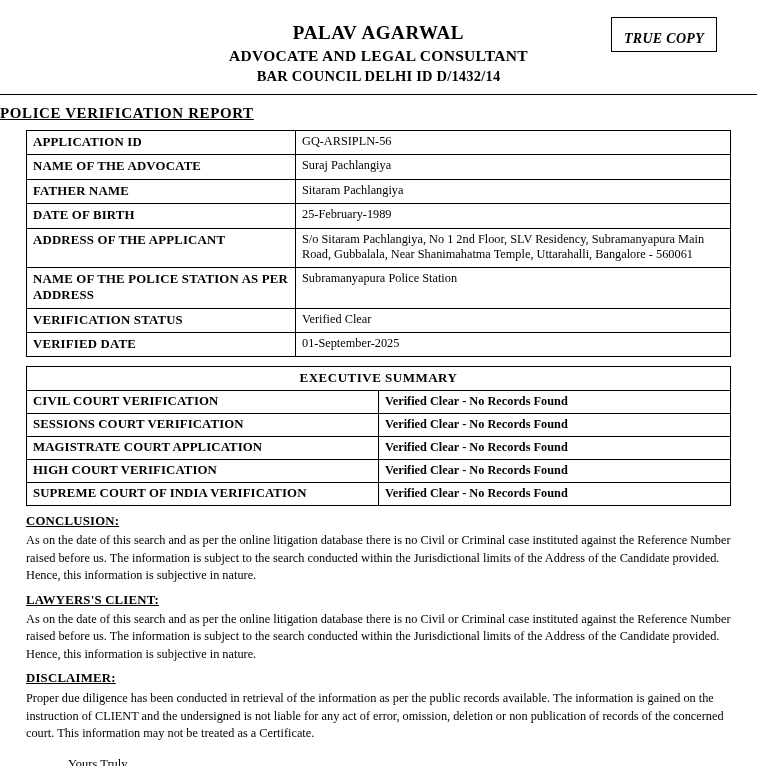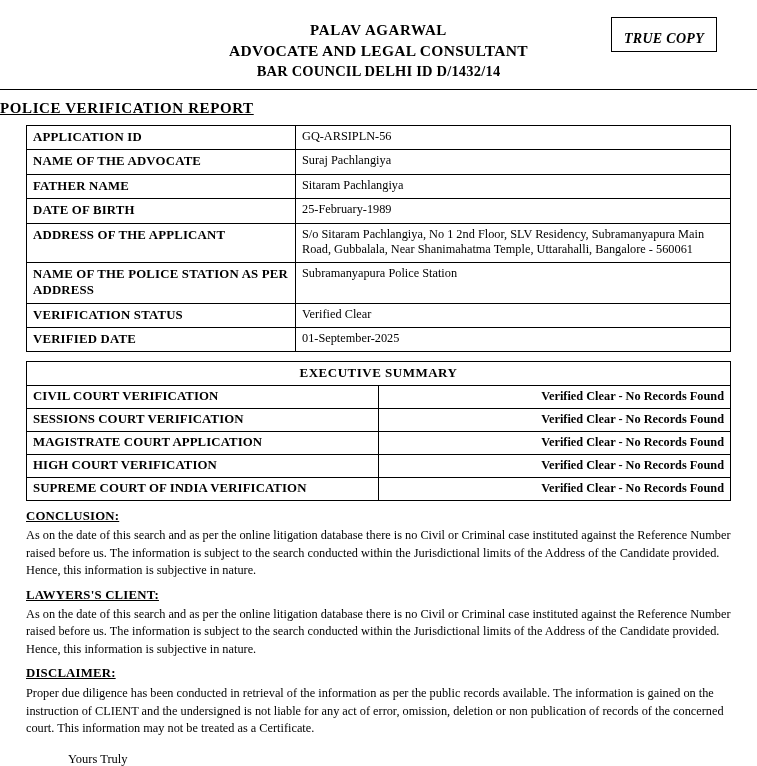--- a/index.html
+++ b/index.html
@@ -34,21 +34,21 @@
     font-weight: bold;
     font-size: 14px;
     letter-spacing: 0.3px;
   }
   .letterhead {
     text-align: center;
     padding-top: 22px;
   }
   .letterhead .line1 {
     font-weight: bold;
-    font-size: 15px;
+    font-size: 19px;
     letter-spacing: 0.6px;
   }
   .letterhead .line2 {
     font-weight: bold;
     font-size: 15.5px;
     letter-spacing: 0.3px;
     margin-top: 3px;
   }
   .letterhead .line3 {
     font-weight: bold;
@@ -117,21 +117,21 @@
     font-size: 13px;
     padding: 3px 0 4px 0;
   }
   table.summary td.sum-label {
     font-weight: bold;
     width: 256px;
     letter-spacing: 0.1px;
     font-size: 12.8px;
   }
   table.summary td.sum-value {
-    text-align: right;
+    text-align: left;
     font-weight: bold;
     font-size: 12.3px;
   }
 
   
   .block {
     margin-top: 8px;
   }
   .block-title {
     font-weight: bold;

